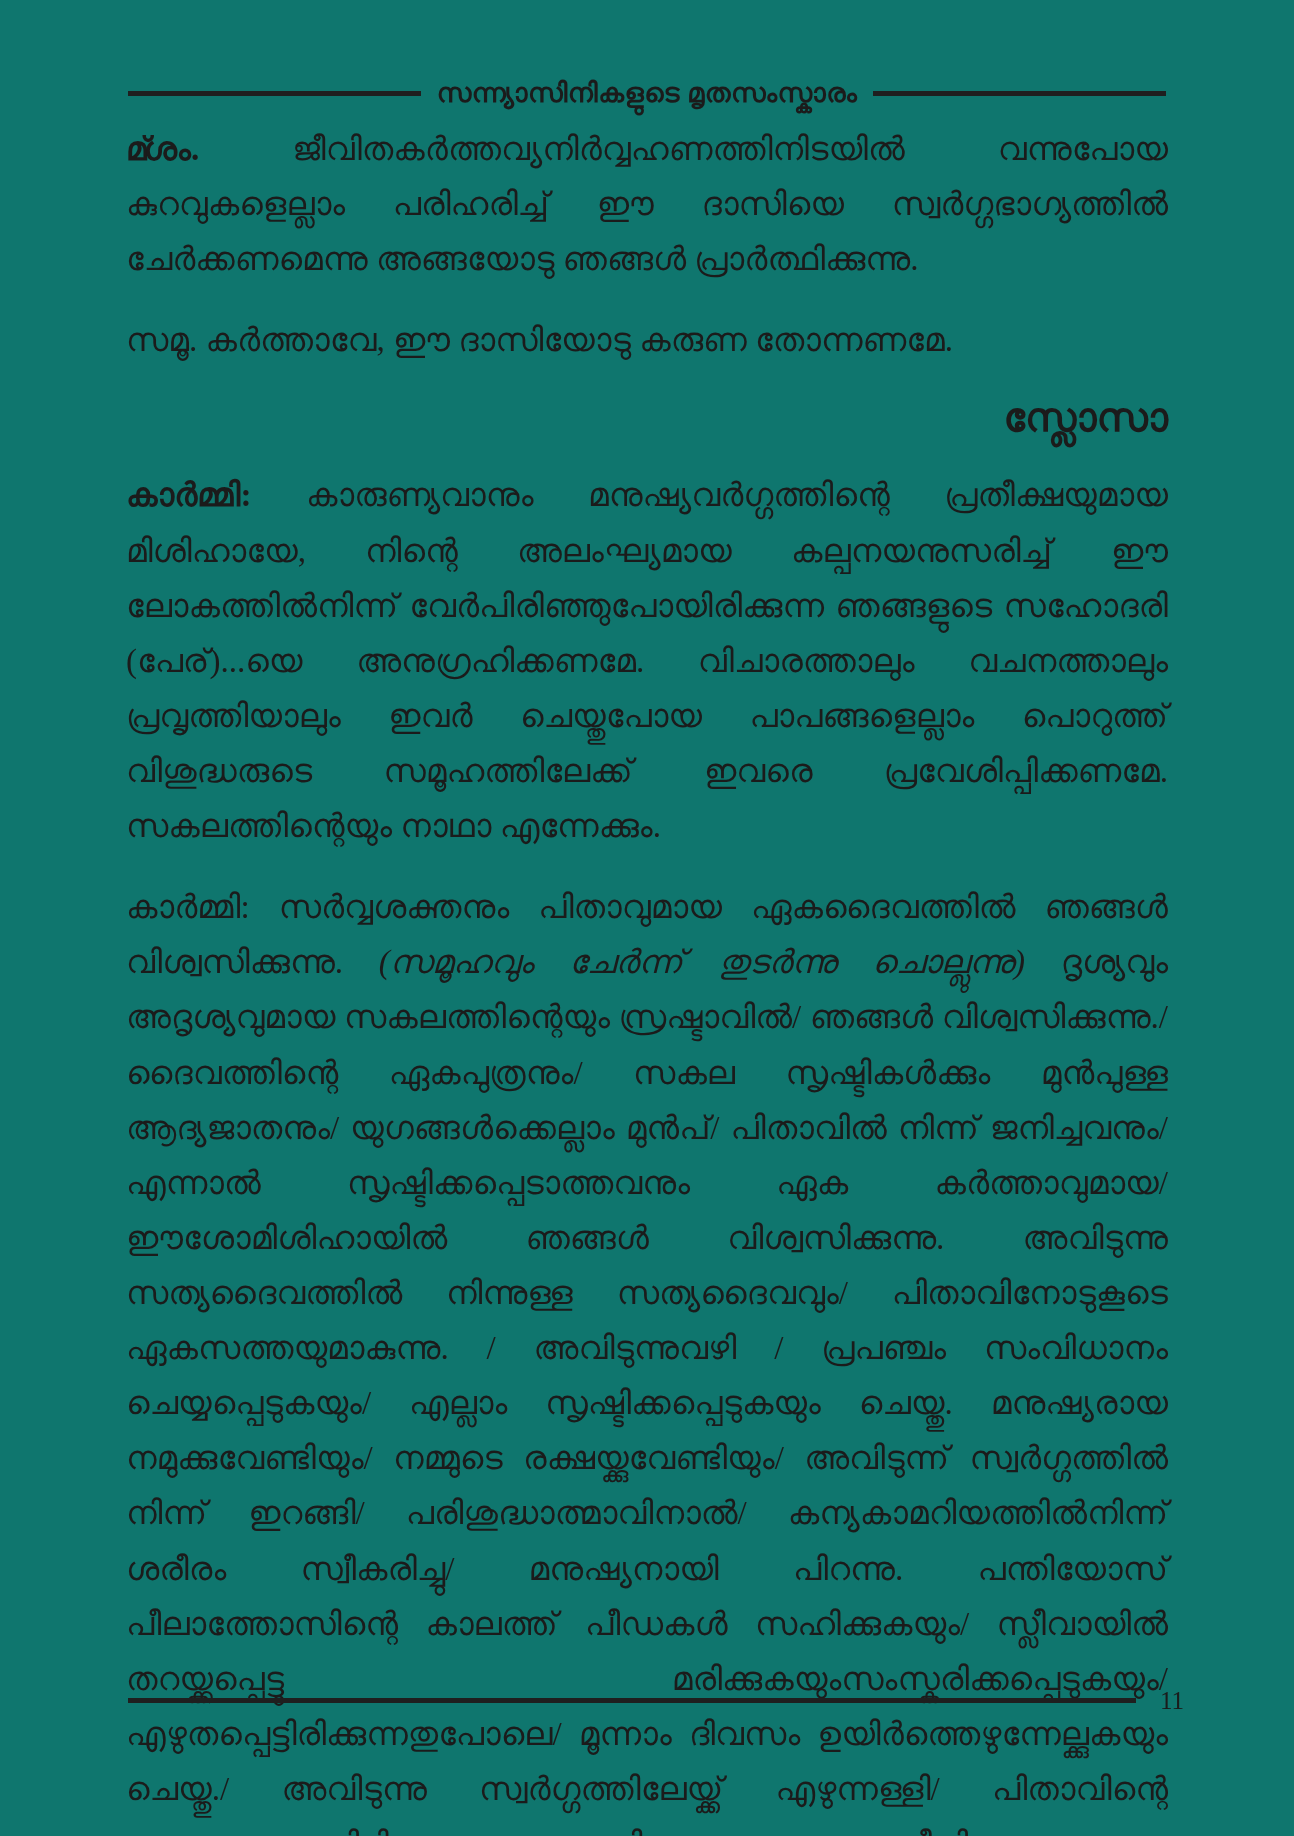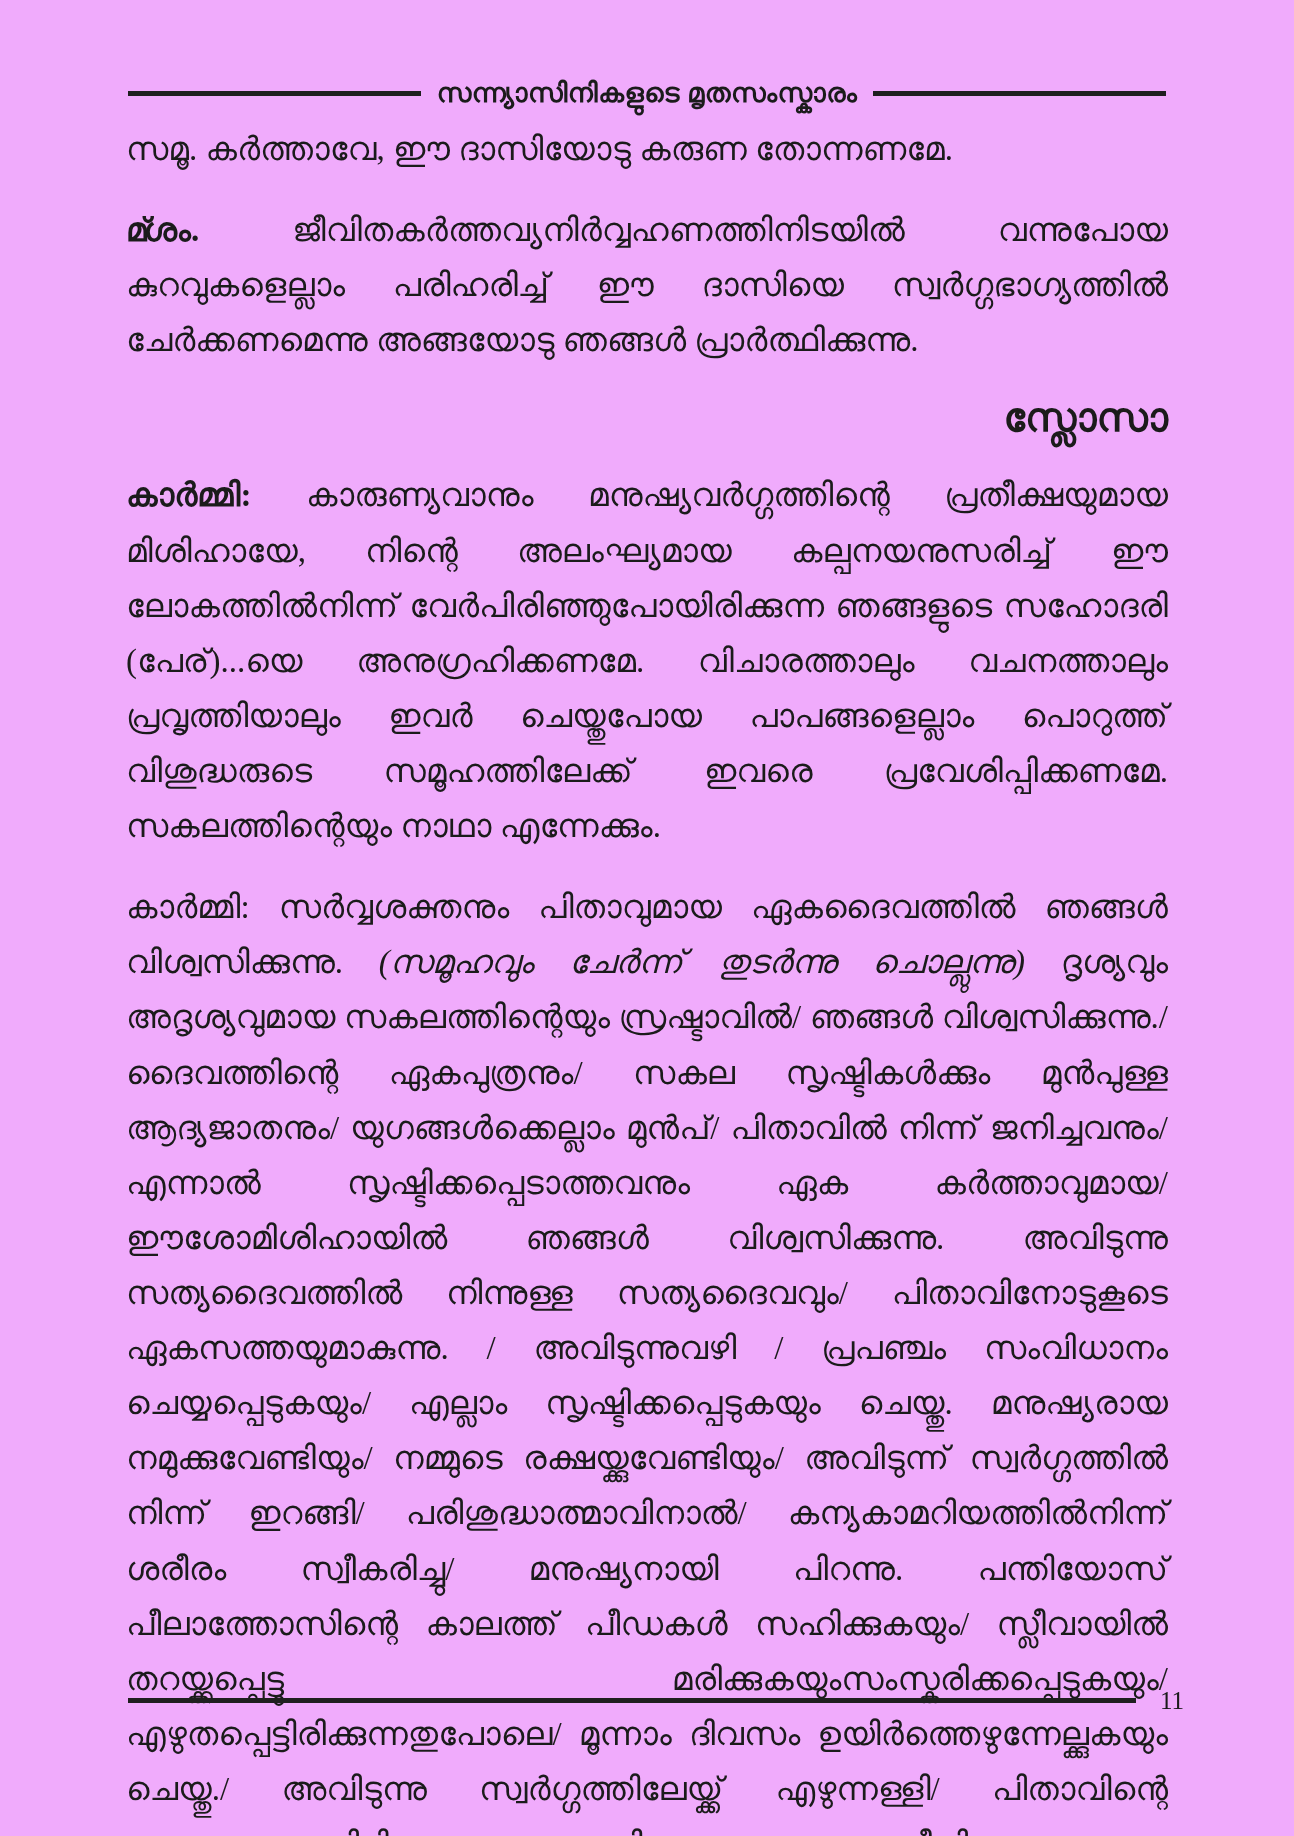--- a/index.html
+++ b/index.html
@@ -5,21 +5,21 @@
   html, body {
     margin: 0;
     padding: 0;
     background: #e8e8e8;
   }
   .page {
     position: relative;
     width: 1294px;
     height: 1836px;
     margin: 0 auto;
-    background: #f0abfc;
+    background: #0f766e;
     color: var(--ink, #1b1b1b);
     font-family: "Liberation Serif", "DejaVu Serif", serif;
     overflow: hidden;
     box-sizing: border-box;
   }
   .running-header {
     position: absolute;
     top: 80px;
     left: 128px;
     right: 128px;
@@ -93,22 +93,22 @@
 
 <div class="page" style="--ink: #1b1b1b; --rule: #1f1f1f;">
 
   <div class="running-header">
     <div class="rule"></div>
     <div class="title">സന്ന്യാസിനികളുടെ മൃതസംസ്കാരം</div>
     <div class="rule"></div>
   </div>
 
   <main class="content" id="content-root">
+      <p class="para"><span class="seg-bold">മ്ശം.</span><span class="seg-normal"> ജീവിതകർത്തവ്യനിർവ്വഹണത്തിനിടയിൽ വന്നുപോയ കുറവുകളെല്ലാം പരിഹരിച്ച് ഈ ദാസിയെ സ്വർഗ്ഗഭാഗ്യത്തിൽ ചേർക്കണമെന്നു അങ്ങയോടു ഞങ്ങൾ പ്രാർത്ഥിക്കുന്നു.</span></p>
       <p class="para"><span class="seg-normal">സമൂ. കർത്താവേ, ഈ ദാസിയോടു കരുണ തോന്നണമേ.</span></p>
-      <p class="para"><span class="seg-bold">മ്ശം.</span><span class="seg-normal"> ജീവിതകർത്തവ്യനിർവ്വഹണത്തിനിടയിൽ വന്നുപോയ കുറവുകളെല്ലാം പരിഹരിച്ച് ഈ ദാസിയെ സ്വർഗ്ഗഭാഗ്യത്തിൽ ചേർക്കണമെന്നു അങ്ങയോടു ഞങ്ങൾ പ്രാർത്ഥിക്കുന്നു.</span></p>
       <h2 class="heading-medium">സ്ലോസാ</h2>
       <p class="para"><span class="seg-bold">കാർമ്മി:</span><span class="seg-normal"> കാരുണ്യവാനും മനുഷ്യവർഗ്ഗത്തിന്റെ പ്രതീക്ഷയുമായ മിശിഹായേ, നിന്റെ അലംഘ്യമായ കല്പനയനുസരിച്ച് ഈ ലോകത്തിൽനിന്ന് വേർപിരിഞ്ഞുപോയിരിക്കുന്ന ഞങ്ങളുടെ സഹോദരി (പേര്)...യെ അനുഗ്രഹിക്കണമേ. വിചാരത്താലും വചനത്താലും പ്രവൃത്തിയാലും ഇവർ ചെയ്തുപോയ പാപങ്ങളെല്ലാം പൊറുത്ത് വിശുദ്ധരുടെ സമൂഹത്തിലേക്ക് ഇവരെ പ്രവേശിപ്പിക്കണമേ. സകലത്തിന്റെയും നാഥാ എന്നേക്കും.</span></p>
       <p class="para"><span class="seg-normal">കാർമ്മി: സർവ്വശക്തനും പിതാവുമായ ഏകദൈവത്തിൽ ഞങ്ങൾ വിശ്വസിക്കുന്നു. </span><span class="seg-italic">(സമൂഹവും ചേർന്ന് തുടർന്നു ചൊല്ലുന്നു)</span><span class="seg-normal"> ദൃശ്യവും അദൃശ്യവുമായ സകലത്തിന്റെയും സ്രഷ്ടാവിൽ/ ഞങ്ങൾ വിശ്വസിക്കുന്നു./ ദൈവത്തിന്റെ ഏകപുത്രനും/ സകല സൃഷ്ടികൾക്കും മുൻപുള്ള ആദ്യജാതനും/ യുഗങ്ങൾക്കെല്ലാം മുൻപ്/ പിതാവിൽ നിന്ന് ജനിച്ചവനും/ എന്നാൽ സൃഷ്ടിക്കപ്പെടാത്തവനും ഏക കർത്താവുമായ/ ഈശോമിശിഹായിൽ ഞങ്ങൾ വിശ്വസിക്കുന്നു. അവിടുന്നു സത്യദൈവത്തിൽ നിന്നുള്ള സത്യദൈവവും/ പിതാവിനോടുകൂടെ ഏകസത്തയുമാകുന്നു. / അവിടുന്നുവഴി / പ്രപഞ്ചം സംവിധാനം ചെയ്യപ്പെടുകയും/ എല്ലാം സൃഷ്ടിക്കപ്പെടുകയും ചെയ്തു. മനുഷ്യരായ നമുക്കുവേണ്ടിയും/ നമ്മുടെ രക്ഷയ്ക്കുവേണ്ടിയും/ അവിടുന്ന് സ്വർഗ്ഗത്തിൽ നിന്ന് ഇറങ്ങി/ പരിശുദ്ധാത്മാവിനാൽ/ കന്യകാമറിയത്തിൽനിന്ന് ശരീരം സ്വീകരിച്ചു/ മനുഷ്യനായി പിറന്നു. പന്തിയോസ് പീലാത്തോസിന്റെ കാലത്ത് പീഡകൾ സഹിക്കുകയും/ സ്ലീവായിൽ തറയ്ക്കപ്പെട്ടു മരിക്കുകയുംസംസ്കരിക്കപ്പെടുകയും/ എഴുതപ്പെട്ടിരിക്കുന്നതുപോലെ/ മൂന്നാം ദിവസം ഉയിർത്തെഴുന്നേല്ക്കുകയും ചെയ്തു./ അവിടുന്നു സ്വർഗ്ഗത്തിലേയ്ക്ക് എഴുന്നള്ളി/ പിതാവിന്റെ വലത്തുഭാഗത്തിരിക്കുന്നു. മരിച്ചവരേയും ജീവിക്കുന്നവരേയും വിധിക്കുവാൻ/ അവിടുന്നു വീണ്ടും വരുവാനിരിക്കുന്നു. പിതാവിൽ നിന്നും പുത്രനിൽ നിന്നും പുറപ്പെടുന്ന/ സത്യാത്മാവും ജീവദാതാവുമായ/ഏക പരിശുദ്ധാത്മാവിലും / ഞങ്ങൾ വിശ്വസിക്കുന്നു./ ഏകവും</span></p>
     </main>
 
   <div class="page-footer">
     <div class="rule"></div>
     <div class="page-number">11</div>
   </div>
 

